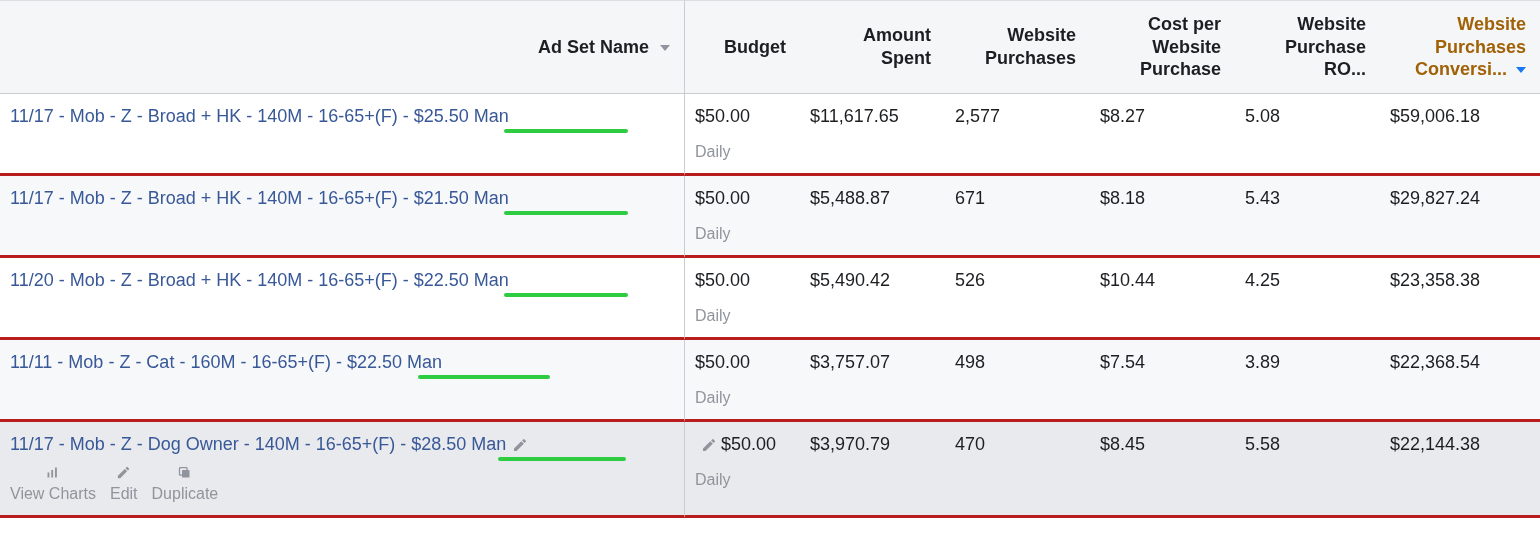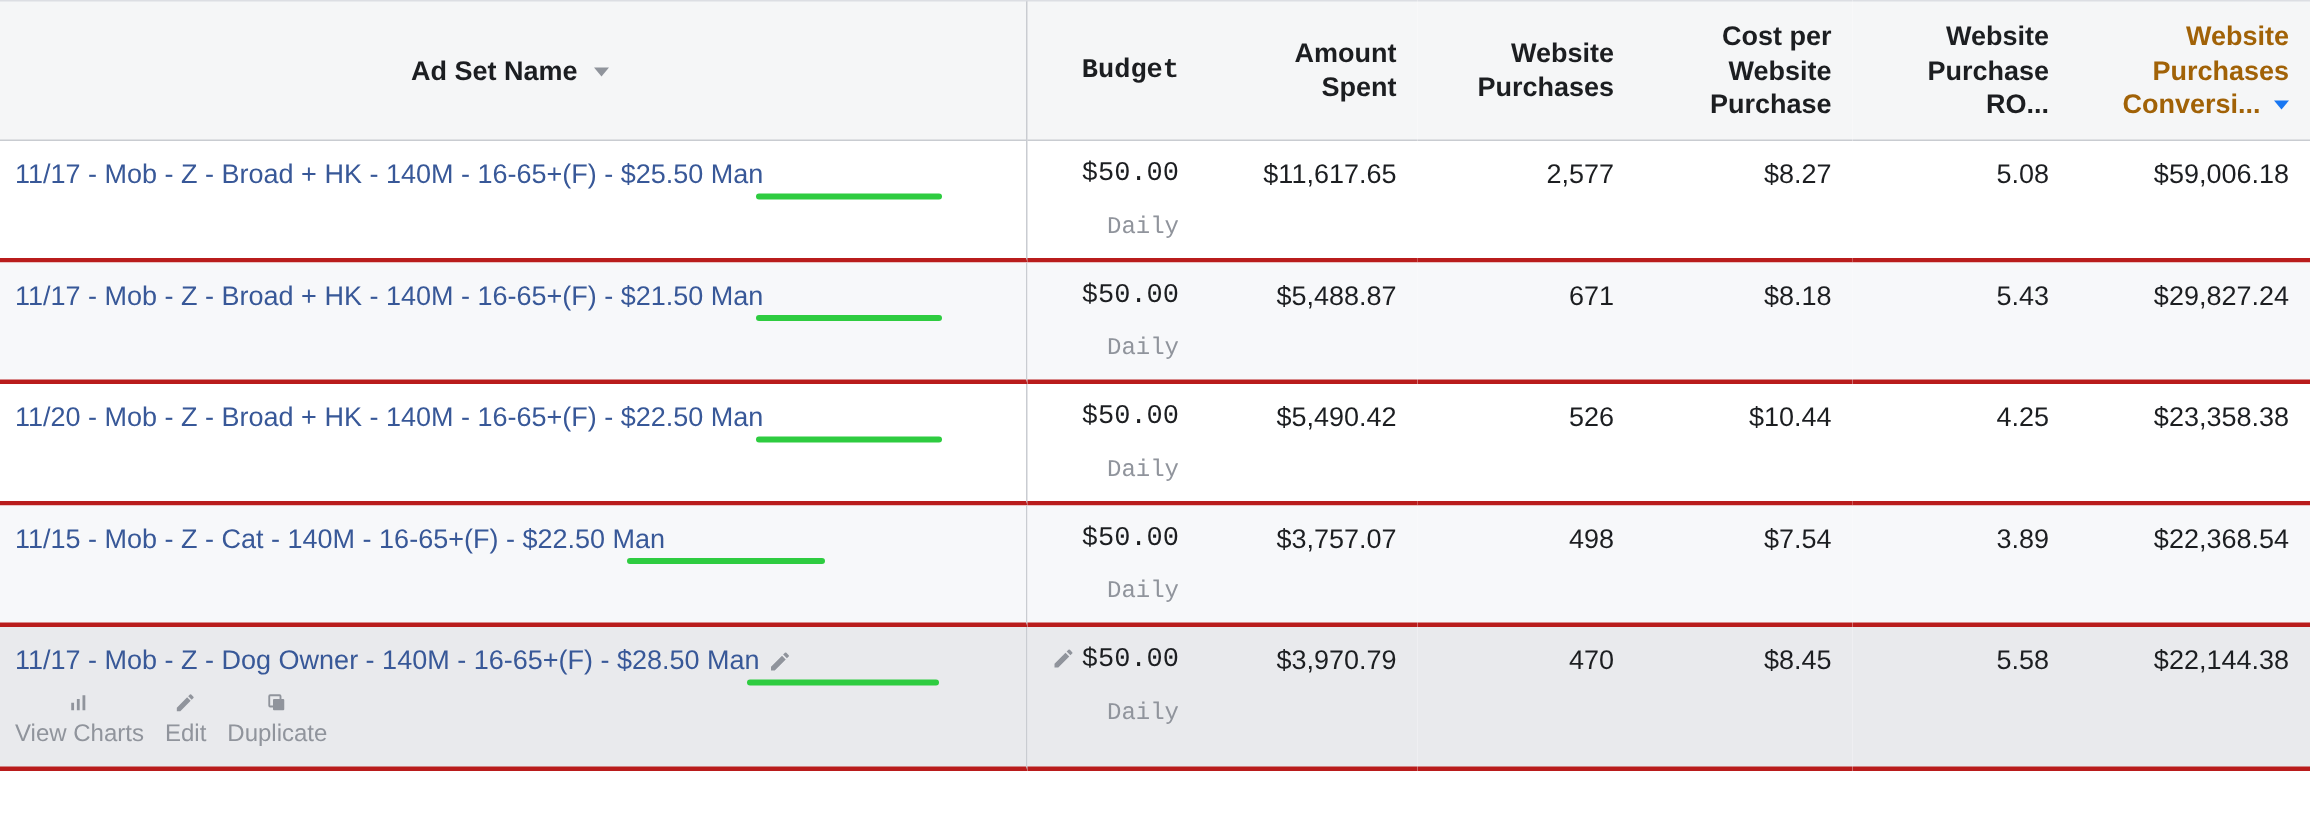--- a/index.html
+++ b/index.html
@@ -26,38 +26,38 @@
     font-weight: 700;
     color: #1c1e21;
     border-top: 1px solid #dcdee3;
     border-bottom: 1px solid #c9ccd1;
     text-align: right;
     height: 92px;
     vertical-align: middle;
     line-height: 1.25;
   }
   thead th.name-h {
-    text-align: center;
+    text-align: right;
     vertical-align: middle;
     position: relative;
   }
   thead th .sort-caret {
     margin-left: 6px;
   }
   th.name-h, td.name-c { width: 685px; border-right: 1px solid #c9ccd1; }
-  .col-budget { width: 115px; font-family: Liberation Mono, monospace; }
+  .col-budget { width: 115px; }
   .col-spent  { width: 145px; }
   .col-purch  { width: 145px; }
   .col-cpp    { width: 145px; }
   .col-roas   { width: 145px; }
   .col-conv   { width: 160px; }
 
   .link { color: #385898; }
   .sorted { color: #a16207; }
-  td { text-align: right; }
+  td { text-align: left; }
   td.name-c { text-align: left; }
   tbody tr:nth-child(even) td { background: #f7f8fa; }
   tbody tr.hover td { background: #e9eaed; }
   .budget-amt { color: #1c1e21; }
   .sub { color: #90949c; font-size: 16px; display:block; margin-top:16px;}
   .adset-name { position: relative; display: inline-block; padding-bottom: 4px; }
   .underline-green {
     position: absolute;
     height: 4px;
     background: #2ecc40;
@@ -128,21 +128,21 @@
       <tr>
         <td class="name-c"><span class="adset-name link"><span>11/20 - Mob - Z - Broad + HK - 140M - 16-65+(F) - </span><span>$22.50 Man</span><span class="underline-green" style="left: 494px; width: 124px;"></span></span></td>
         <td class="col-budget"><span class="budget-amt">$50.00</span><span class="sub">Daily</span></td>
         <td class="col-spent">$5,490.42</td>
         <td class="col-purch">526</td>
         <td class="col-cpp">$10.44</td>
         <td class="col-roas">4.25</td>
         <td class="col-conv">$23,358.38</td>
       </tr>
       <tr>
-        <td class="name-c"><span class="adset-name link"><span>11/15 - Mob - Z - Cat - 140M - 16-65+(F) - </span><span>$22.50 Man</span><span class="underline-green" style="left: 408px; width: 132px;"></span></span></td>
+        <td class="name-c"><span class="adset-name link"><span>11/11 - Mob - Z - Cat - 160M - 16-65+(F) - </span><span>$22.50 Man</span><span class="underline-green" style="left: 408px; width: 132px;"></span></span></td>
         <td class="col-budget"><span class="budget-amt">$50.00</span><span class="sub">Daily</span></td>
         <td class="col-spent">$3,757.07</td>
         <td class="col-purch">498</td>
         <td class="col-cpp">$7.54</td>
         <td class="col-roas">3.89</td>
         <td class="col-conv">$22,368.54</td>
       </tr>
       <tr class="hover">
         <td class="name-c"><span class="adset-name link"><span>11/17 - Mob - Z - Dog Owner - 140M - 16-65+(F) - </span><span>$28.50 Man</span><span class="underline-green" style="left: 488px; width: 128px;"></span></span><span class="edit-inline"><svg class="icon" width="16" height="16" viewBox="0 0 24 24" fill="#90949c">
               <path d="M3 17.25V21h3.75l11-11.03-3.75-3.75L3 17.25zM20.71 7.04a1 1 0 0 0 0-1.41l-2.34-2.34a1 1 0 0 0-1.41 0l-1.83 1.83 3.75 3.75 1.83-1.83z"></path>

